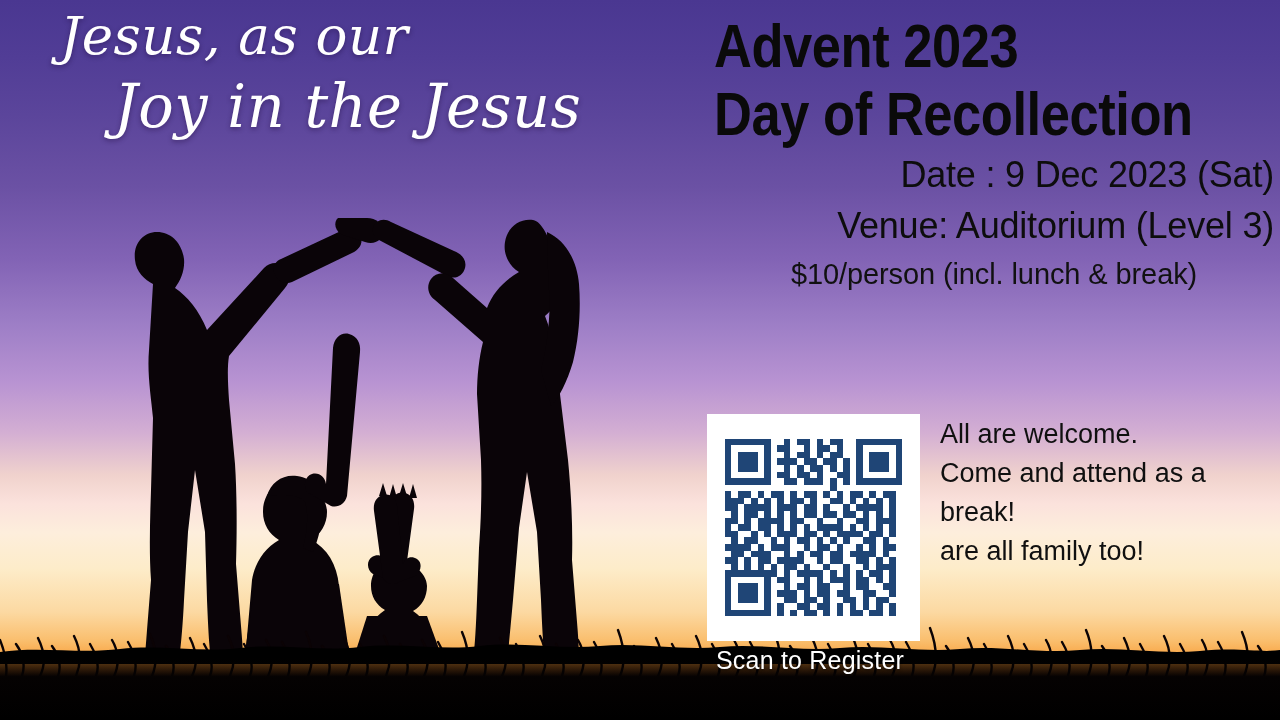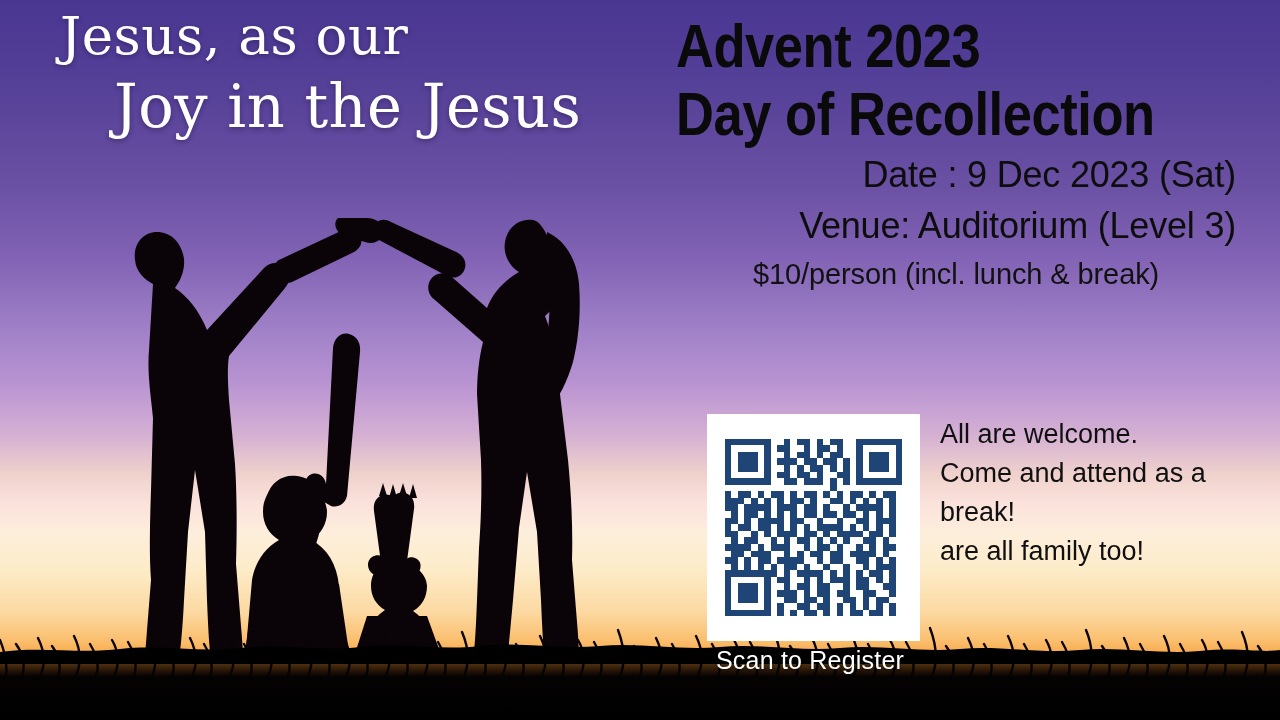--- a/index.html
+++ b/index.html
@@ -74,41 +74,42 @@
   }
 
   
   .script-block {
     position: absolute;
     left: 46px;
     top: 8px;
     width: 620px;
     color: #ffffff;
     font-family: "DejaVu Serif", serif;
+    font-style: italic;
     text-shadow: 0 2px 5px rgba(30,10,60,0.45);
     pointer-events: none;
   }
   .script-line1 {
     font-size: 53px;
     line-height: 1.05;
     letter-spacing: 0.5px;
     margin-left: 14px;
   }
   .script-line2 {
     font-size: 59px;
     line-height: 1.12;
     letter-spacing: 0.5px;
     margin-left: 68px;
     margin-top: 10px;
   }
 
   
   .right-col {
     position: absolute;
-    left: 676px;
+    left: 714px;
     top: 12px;
     width: 560px;
   }
   .title-line {
     color: #0a0a0a;
     font-family: "Liberation Sans Narrow", "Liberation Sans", sans-serif;
     font-weight: 700;
     font-size: 61px;
     line-height: 1.12;
     letter-spacing: -0.5px;

